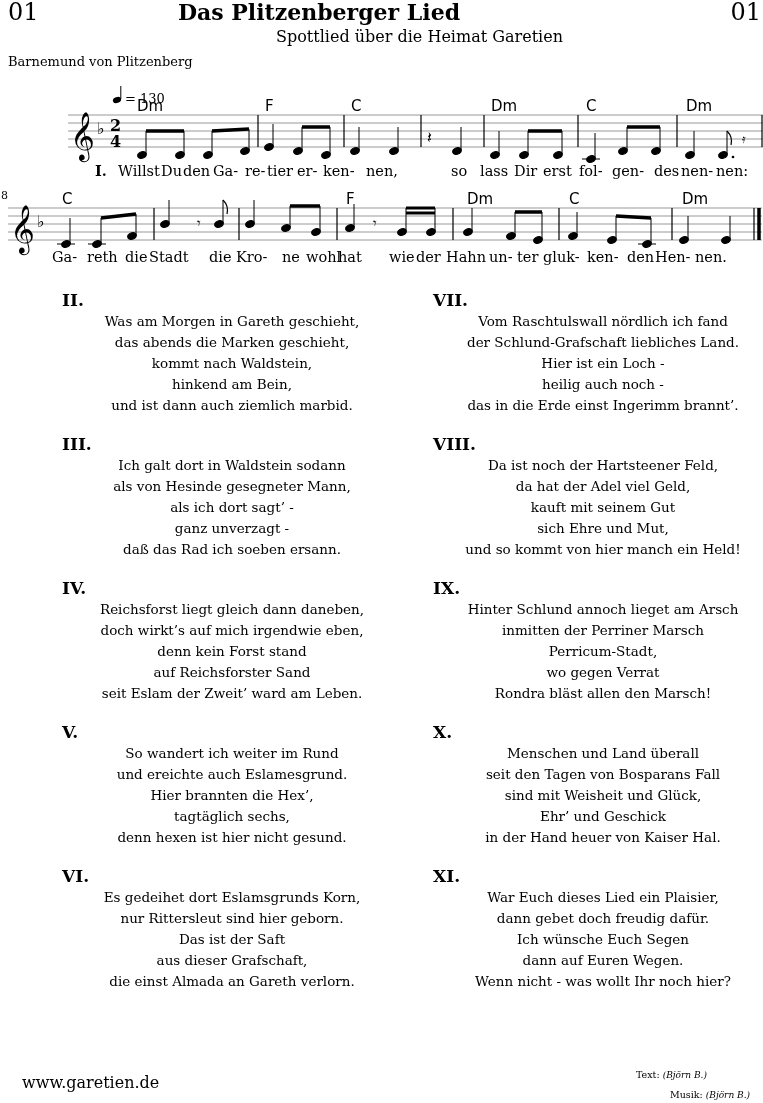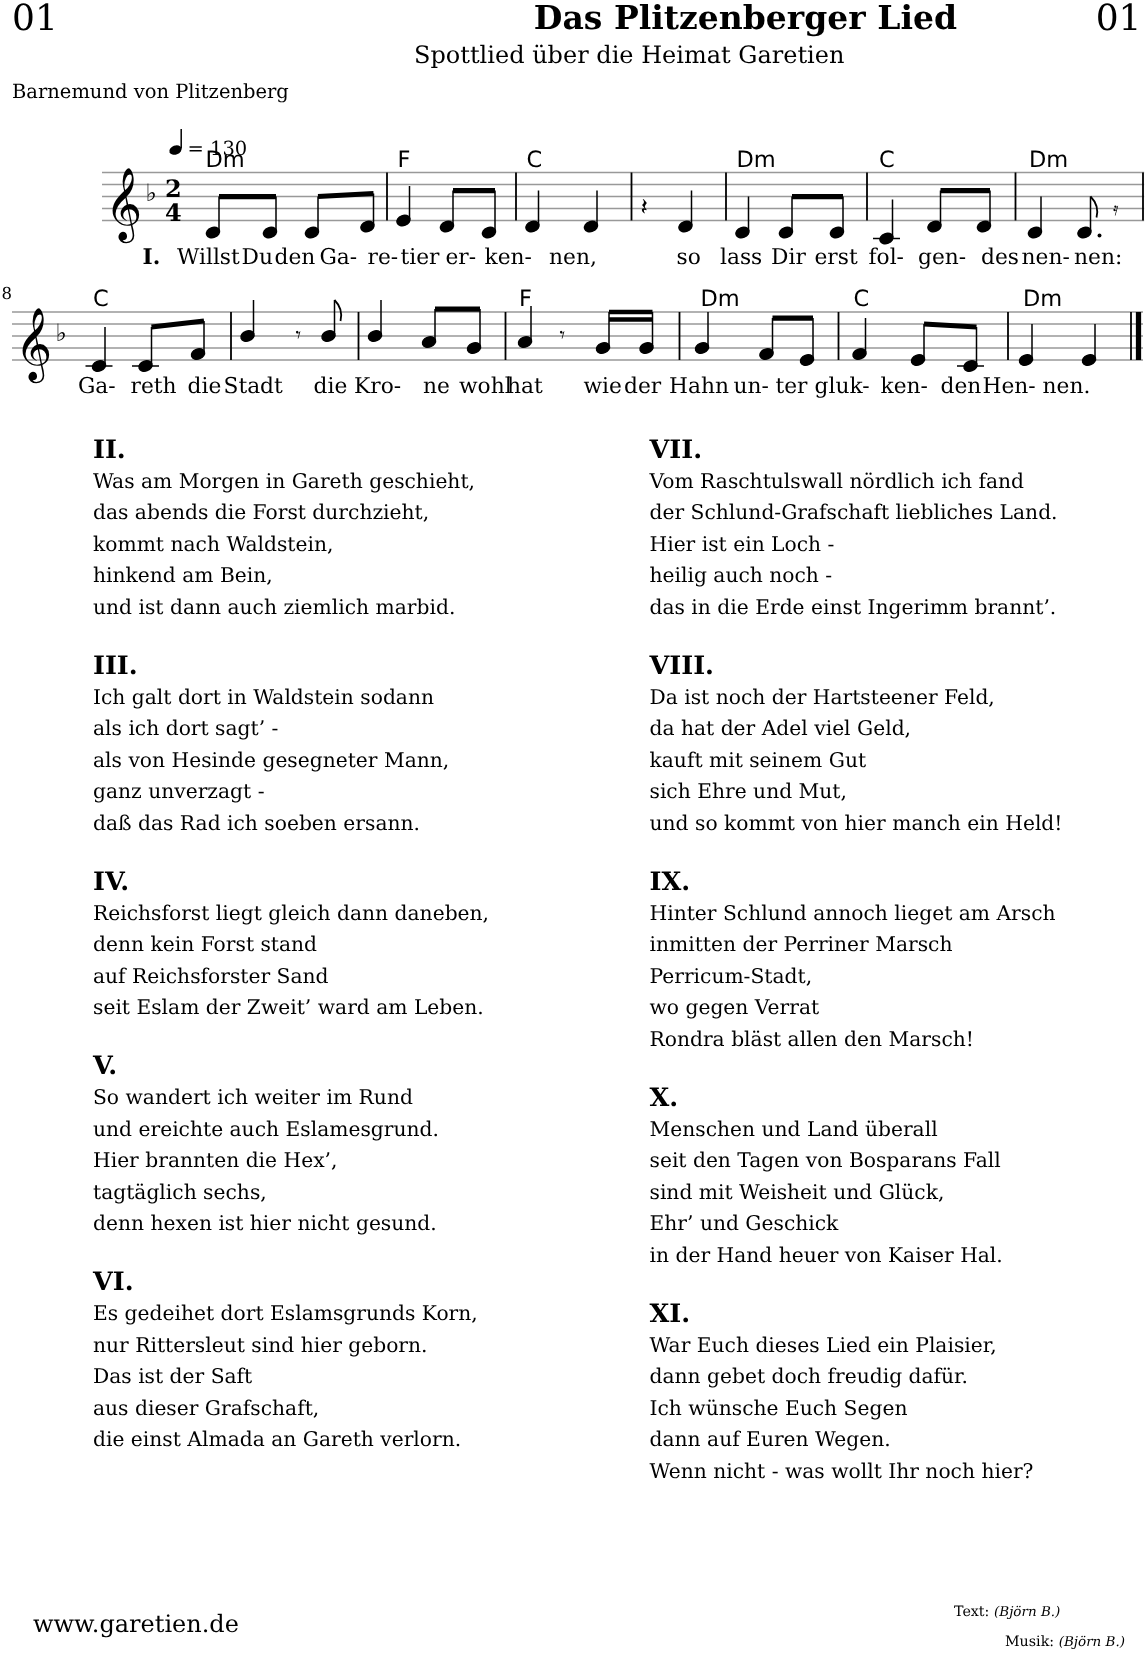--- a/index.html
+++ b/index.html
@@ -1,29 +1,29 @@
 <!DOCTYPE html>
 <html><head>
 <meta charset="utf-8">
 <style>
   html, body { margin:0; padding:0; background:#ffffff; }
   body { width:763px; height:1103px; position:relative; overflow:hidden;
          font-family:"DejaVu Serif","Liberation Serif",serif; color:#000; }
   .abs { position:absolute; }
   .pagenum { top:0; font-size:24px; font-family:"DejaVu Serif",serif; line-height:24px; }
-  .title { top:0; left:0; width:638px; text-align:right; font-size:22px; font-weight:bold; line-height:24px; }
+  .title { top:0; left:0; width:638px; text-align:center; font-size:22px; font-weight:bold; line-height:24px; }
   .subtitle { top:27px; left:0; width:763px; text-align:center; font-size:16px; line-height:20px;margin-left:38px; }
   .composer { top:54px; left:8px; font-size:13px; line-height:16px; }
   svg.score { position:absolute; left:0; top:80px; }
   .chord { font-family:"DejaVu Sans","Liberation Sans",sans-serif; font-size:15px; }
   .lyric { font-family:"DejaVu Serif",serif; font-size:14.5px; }
   .verse-col { position:absolute; width:340px; }
   .verse { margin:0 0 18px 0; }
   .verse-num { font-weight:bold; font-size:17px; line-height:21px; }
-  .verse-line { font-size:13.5px; line-height:21px; white-space:nowrap; }
+  .verse-line { font-size:13.5px; line-height:21px; white-space:nowrap;text-align:center; }
   .footer-url { left:22px; top:1073px; font-size:16px; }
   .credit { font-size:9.5px; line-height:12px; white-space:nowrap; }
   .credit i { font-size:9px; }
 </style>
 </head>
 <body>
 
 <div class="abs pagenum" style="left:8px;">01</div>
 <div class="abs title">Das Plitzenberger Lied</div>
 <div class="abs pagenum" style="right:2px;">01</div>
@@ -258,36 +258,37 @@
     <text x="627" y="262">den</text>
     <text x="655" y="262">Hen-</text>
     <text x="695" y="262">nen.</text>
   </g>
 </svg>
 
 <div class="verse-col" style="left:62px; top:290px;">
   <div class="verse">
     <div class="verse-num">II.</div>
     <div class="verse-line">Was am Morgen in Gareth geschieht,</div>
-    <div class="verse-line">das abends die Forst durchzieht,</div>
+    <div class="verse-line">das abends die Marken geschieht,</div>
     <div class="verse-line">kommt nach Waldstein,</div>
     <div class="verse-line">hinkend am Bein,</div>
     <div class="verse-line">und ist dann auch ziemlich marbid.</div>
   </div>
   <div class="verse">
     <div class="verse-num">III.</div>
     <div class="verse-line">Ich galt dort in Waldstein sodann</div>
+    <div class="verse-line">als von Hesinde gesegneter Mann,</div>
     <div class="verse-line">als ich dort sagt’ -</div>
-    <div class="verse-line">als von Hesinde gesegneter Mann,</div>
     <div class="verse-line">ganz unverzagt -</div>
     <div class="verse-line">daß das Rad ich soeben ersann.</div>
   </div>
   <div class="verse">
     <div class="verse-num">IV.</div>
     <div class="verse-line">Reichsforst liegt gleich dann daneben,</div>
+    <div class="verse-line">doch wirkt’s auf mich irgendwie eben,</div>
     <div class="verse-line">denn kein Forst stand</div>
     <div class="verse-line">auf Reichsforster Sand</div>
     <div class="verse-line">seit Eslam der Zweit’ ward am Leben.</div>
   </div>
   <div class="verse">
     <div class="verse-num">V.</div>
     <div class="verse-line">So wandert ich weiter im Rund</div>
     <div class="verse-line">und ereichte auch Eslamesgrund.</div>
     <div class="verse-line">Hier brannten die Hex’,</div>
     <div class="verse-line">tagtäglich sechs,</div>

